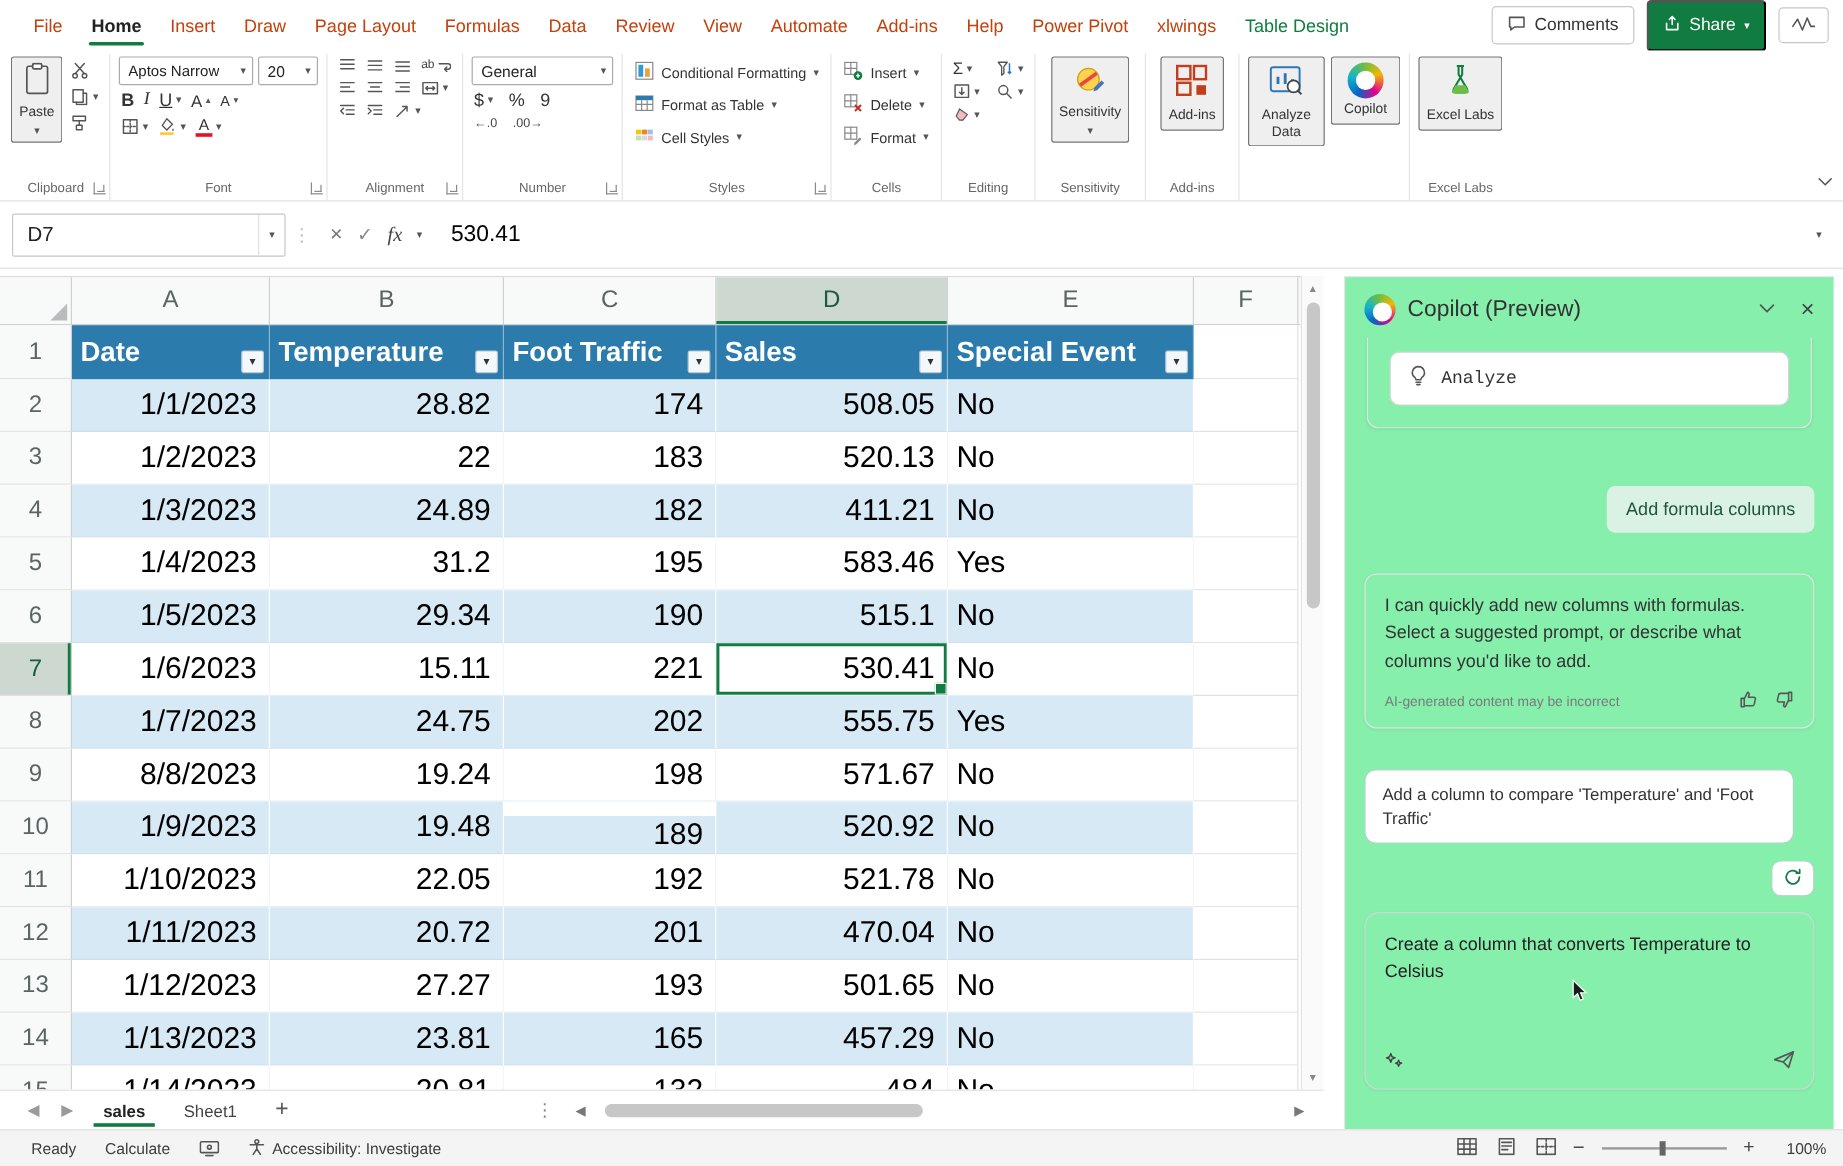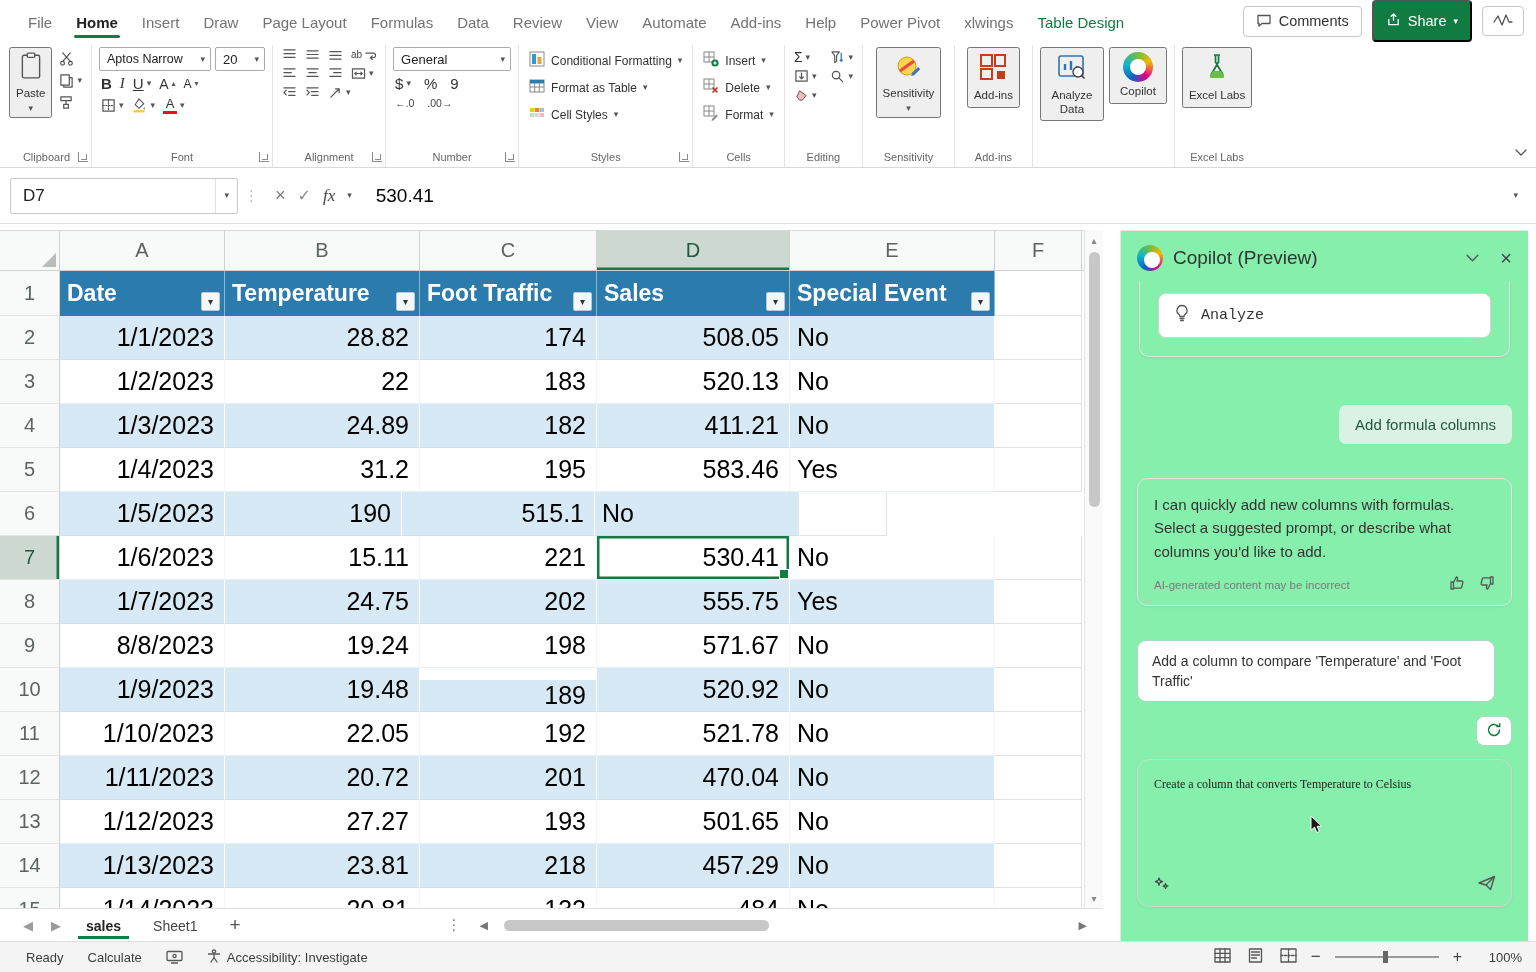--- a/index.html
+++ b/index.html
@@ -2,21 +2,21 @@
 <html><head>
 <meta charset="utf-8">
 <style>
   * { box-sizing: border-box; margin: 0; padding: 0; }
   html, body { width: 1536px; height: 972px; overflow: hidden; background: #fff;
     font-family: "Liberation Sans", "DejaVu Sans", sans-serif; }
   .app { position: relative; width: 1536px; height: 972px; }
 
   
   .tabsrow { position: absolute; top: 0; left: 0; right: 0; height: 42px; display: flex; align-items: center; padding: 0 12px 0 16px; background: #fff; }
-  .rtab { padding: 11px 12px 9px; font-size: 15px; color: #737373; white-space: nowrap; position: relative; cursor: default; }
+  .rtab { padding: 11px 12px 9px; font-size: 15px; color: #c2410c; white-space: nowrap; position: relative; cursor: default; }
   .rtab.active { font-weight: 700; color: #222; }
   .rtab.active:after { content: ""; position: absolute; left: 10px; right: 10px; bottom: 2px; height: 3px; background: #107C41; border-radius: 2px; }
   .rtab.contextual { color: #107C41; }
   .tabsrow-right { margin-left: auto; display: flex; align-items: center; gap: 10px; }
   .comments-btn { display: flex; align-items: center; gap: 7px; border: 1px solid #c8c8c8; border-radius: 4px; padding: 5px 12px; font-size: 14.5px; color: #333; background: #fff; }
   .share-btn { display: flex; align-items: center; gap: 7px; border-radius: 4px; padding: 10px 12px; font-size: 14.5px; color: #fff; background: #107C41; }
   .iconbtn-outline { display: flex; align-items: center; justify-content: center; width: 42px; height: 30px; border: 1px solid #c8c8c8; border-radius: 4px; background: #fff; }
   .chev { font-size: 9px; color: #555; line-height: 1; }
   .chev.w { color: #fff; }
 
@@ -111,21 +111,21 @@
   .cp-user-chip { background: #d9f2e4; color: #23543d; border-radius: 7px; padding: 11px 16px; font-size: 15px; }
   .cp-msg { border: 1px solid #e1e1e1; border-radius: 10px; box-shadow: 0 1px 3px rgba(0,0,0,.06); padding: 14px 16px 10px; margin-top: 34px; }
   .cp-msg p { font-size: 15px; color: #333; line-height: 1.55; }
   .cp-msg-foot { display: flex; align-items: center; margin-top: 12px; }
   .cp-disclaimer { font-size: 11.5px; color: #7a7a7a; flex: 1; }
   .cp-thumbs { display: flex; gap: 14px; color: #555; }
   .cp-suggestion { border: 1px solid #a9d8c1; border-radius: 9px; padding: 10px 14px; font-size: 14px; color: #333; line-height: 1.45; margin-top: 34px; width: 358px; background: #fff; }
   .cp-refresh-row { display: flex; justify-content: flex-end; margin-top: 14px; }
   .cp-refresh { width: 36px; height: 30px; border: 1px solid #a9d8c1; border-radius: 8px; background: #fff; display: flex; align-items: center; justify-content: center; }
   .cp-input { border: 1px solid #cfd6d2; border-radius: 12px; margin-top: 13px; height: 148px; padding: 16px 16px 12px; position: relative; box-shadow: 0 1px 3px rgba(0,0,0,.05); }
-  .cp-input-text { font-family: Liberation Serif, serif; font-size: 12px; color: #222; line-height: 1.45; max-width: 330px; }
+  .cp-input-text { font-family: Liberation Sans, sans-serif; font-size: 15px; color: #222; line-height: 1.45; max-width: 330px; }
   .cp-input-foot { position: absolute; left: 14px; right: 14px; bottom: 10px; display: flex; justify-content: space-between; align-items: center; }
   .cp-cursor { position: absolute; left: 172px; top: 55px; }
 
   svg.ic { stroke: #555; fill: none; stroke-width: 1.3; stroke-linecap: round; stroke-linejoin: round; }
 </style>
 </head>
 <body>
 
 <div class="app">
 
@@ -617,20 +617,21 @@
           <div class="cell ar" style="width: 165px;">1/4/2023</div>
           <div class="cell ar" style="width: 195px;">31.2</div>
           <div class="cell ar" style="width: 177px;">195</div>
           <div class="cell ar" style="width: 193px;">583.46</div>
           <div class="cell al" style="width: 205px;">Yes</div>
           <div class="fcell" style="width: 87px;"></div>
         </div>
         <div class="grow band">
           <div class="rownum">6</div>
           <div class="cell ar" style="width: 165px;">1/5/2023</div>
+          <div class="cell ar" style="width: 195px;">29.34</div>
           <div class="cell ar" style="width: 177px;">190</div>
           <div class="cell ar" style="width: 193px;">515.1</div>
           <div class="cell al" style="width: 205px;">No</div>
           <div class="fcell" style="width: 87px;"></div>
         </div>
         <div class="grow plain">
           <div class="rownum sel">7</div>
           <div class="cell ar" style="width: 165px;">1/6/2023</div>
           <div class="cell ar" style="width: 195px;">15.11</div>
           <div class="cell ar" style="width: 177px;">221</div>
@@ -689,21 +690,21 @@
           <div class="cell ar" style="width: 195px;">27.27</div>
           <div class="cell ar" style="width: 177px;">193</div>
           <div class="cell ar" style="width: 193px; text-align: center;">501.65</div>
           <div class="cell al" style="width: 205px;">No</div>
           <div class="fcell" style="width: 87px;"></div>
         </div>
         <div class="grow band">
           <div class="rownum">14</div>
           <div class="cell ar" style="width: 165px;">1/13/2023</div>
           <div class="cell ar" style="width: 195px;">23.81</div>
-          <div class="cell ar" style="width: 177px;">218</div>
+          <div class="cell ar" style="width: 177px;">165</div>
           <div class="cell ar" style="width: 193px;">457.29</div>
           <div class="cell al" style="width: 205px;">No</div>
           <div class="fcell" style="width: 87px;"></div>
         </div>
         <div class="grow plain">
           <div class="rownum">15</div>
           <div class="cell ar" style="width: 165px;">1/14/2023</div>
           <div class="cell ar" style="width: 195px;">20.81</div>
           <div class="cell ar" style="width: 177px;">132</div>
           <div class="cell ar" style="width: 193px;">484</div>

